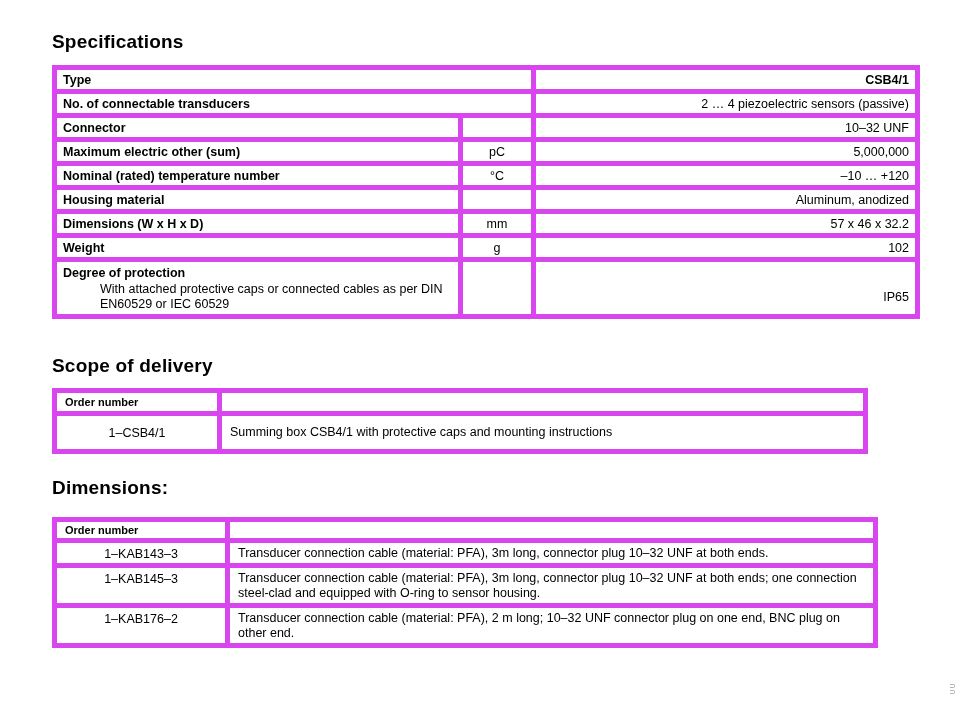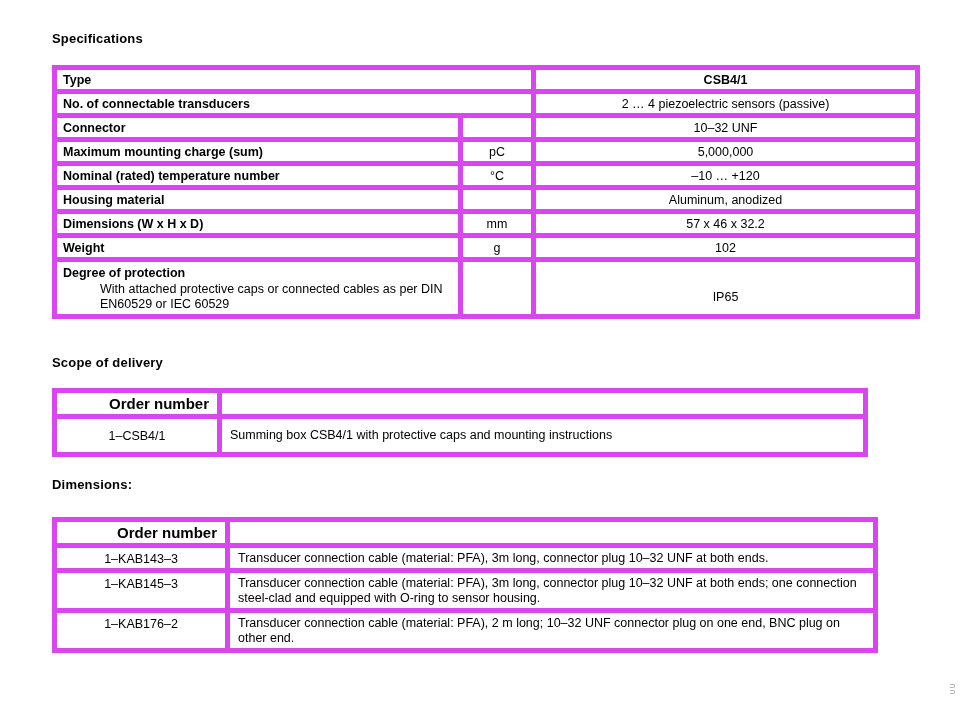--- a/index.html
+++ b/index.html
@@ -10,21 +10,21 @@
     height: 707px;
     background: #ffffff;
     color: #000;
     font-family: "Liberation Sans", sans-serif;
     overflow: hidden;
   }
   .section-title {
     position: absolute;
     left: 52px;
     margin: 0;
-    font-size: 13px;
+    font-size: 19px;
     font-weight: bold;
     letter-spacing: 0.2px;
     white-space: nowrap;
   }
   #spec-heading  { top: 31px; }
   #scope-heading { top: 355px; }
   #acc-heading   { top: 477px; }
 
   table {
     position: absolute;
@@ -35,37 +35,37 @@
     color: #000;
   }
   td, th { border: 5px solid #d946ef; overflow: hidden; }
   table { border: 2px solid #000; }
 
   
   #spec-table { top: 65px; width: 863px; }
   #spec-table td { height: 24px; padding: 2px 6px; }
   #spec-table td.label { font-weight: bold; text-align: left; }
   #spec-table td.unit  { text-align: center; }
-  #spec-table td.value { text-align: center; }
+  #spec-table td.value { text-align: right; }
   #spec-table td.value.bold { font-weight: bold; }
   #spec-table tr.tall td { height: 50px; vertical-align: top; }
   #spec-table tr.tall td.label-cell { font-weight: normal; padding-top: 4px; }
   #spec-table tr.tall .label { font-weight: bold; }
   #spec-table tr.tall .sublabel { padding-left: 37px; line-height: 15px; margin-top: 2px; }
   #spec-table tr.tall td.value { padding-top: 28px; }
 
   
   #scope-table { top: 388px; width: 811px; }
   #scope-table td { padding: 2px 8px; }
   #scope-table tr.head td { height: 23px; }
   #scope-table tr.data td { height: 38px; }
   td.order-head {
     font-weight: bold;
-    font-size: 15px;
-    text-align: right;
+    font-size: 11px;
+    text-align: left;
   }
   td.order-num { text-align: center; }
   td.desc { text-align: left; line-height: 15px; }
 
   
   #acc-table { top: 517px; width: 821px; }
   #acc-table td { padding: 2px 8px; vertical-align: top; }
   #acc-table tr.head td { height: 21px; vertical-align: middle; }
   #acc-table tr.r1 td { height: 22px; margin-left: 32px; }
   #acc-table tr.r2 td { height: 37px; }
@@ -113,21 +113,21 @@
       <tr>
         <td colspan="2" class="label">No. of connectable transducers</td>
         <td class="value">2 … 4 piezoelectric sensors (passive)</td>
       </tr>
       <tr>
         <td class="label">Connector</td>
         <td class="unit"></td>
         <td class="value">10–32 UNF</td>
       </tr>
       <tr>
-        <td class="label">Maximum mounting charge (sum)</td>
+        <td class="label">Maximum electric other (sum)</td>
         <td class="unit">pC</td>
         <td class="value">5,000,000</td>
       </tr>
       <tr>
         <td class="label">Nominal (rated) temperature number</td>
         <td class="unit">°C</td>
         <td class="value">–10 … +120</td>
       </tr>
       <tr>
         <td class="label">Housing material</td>

